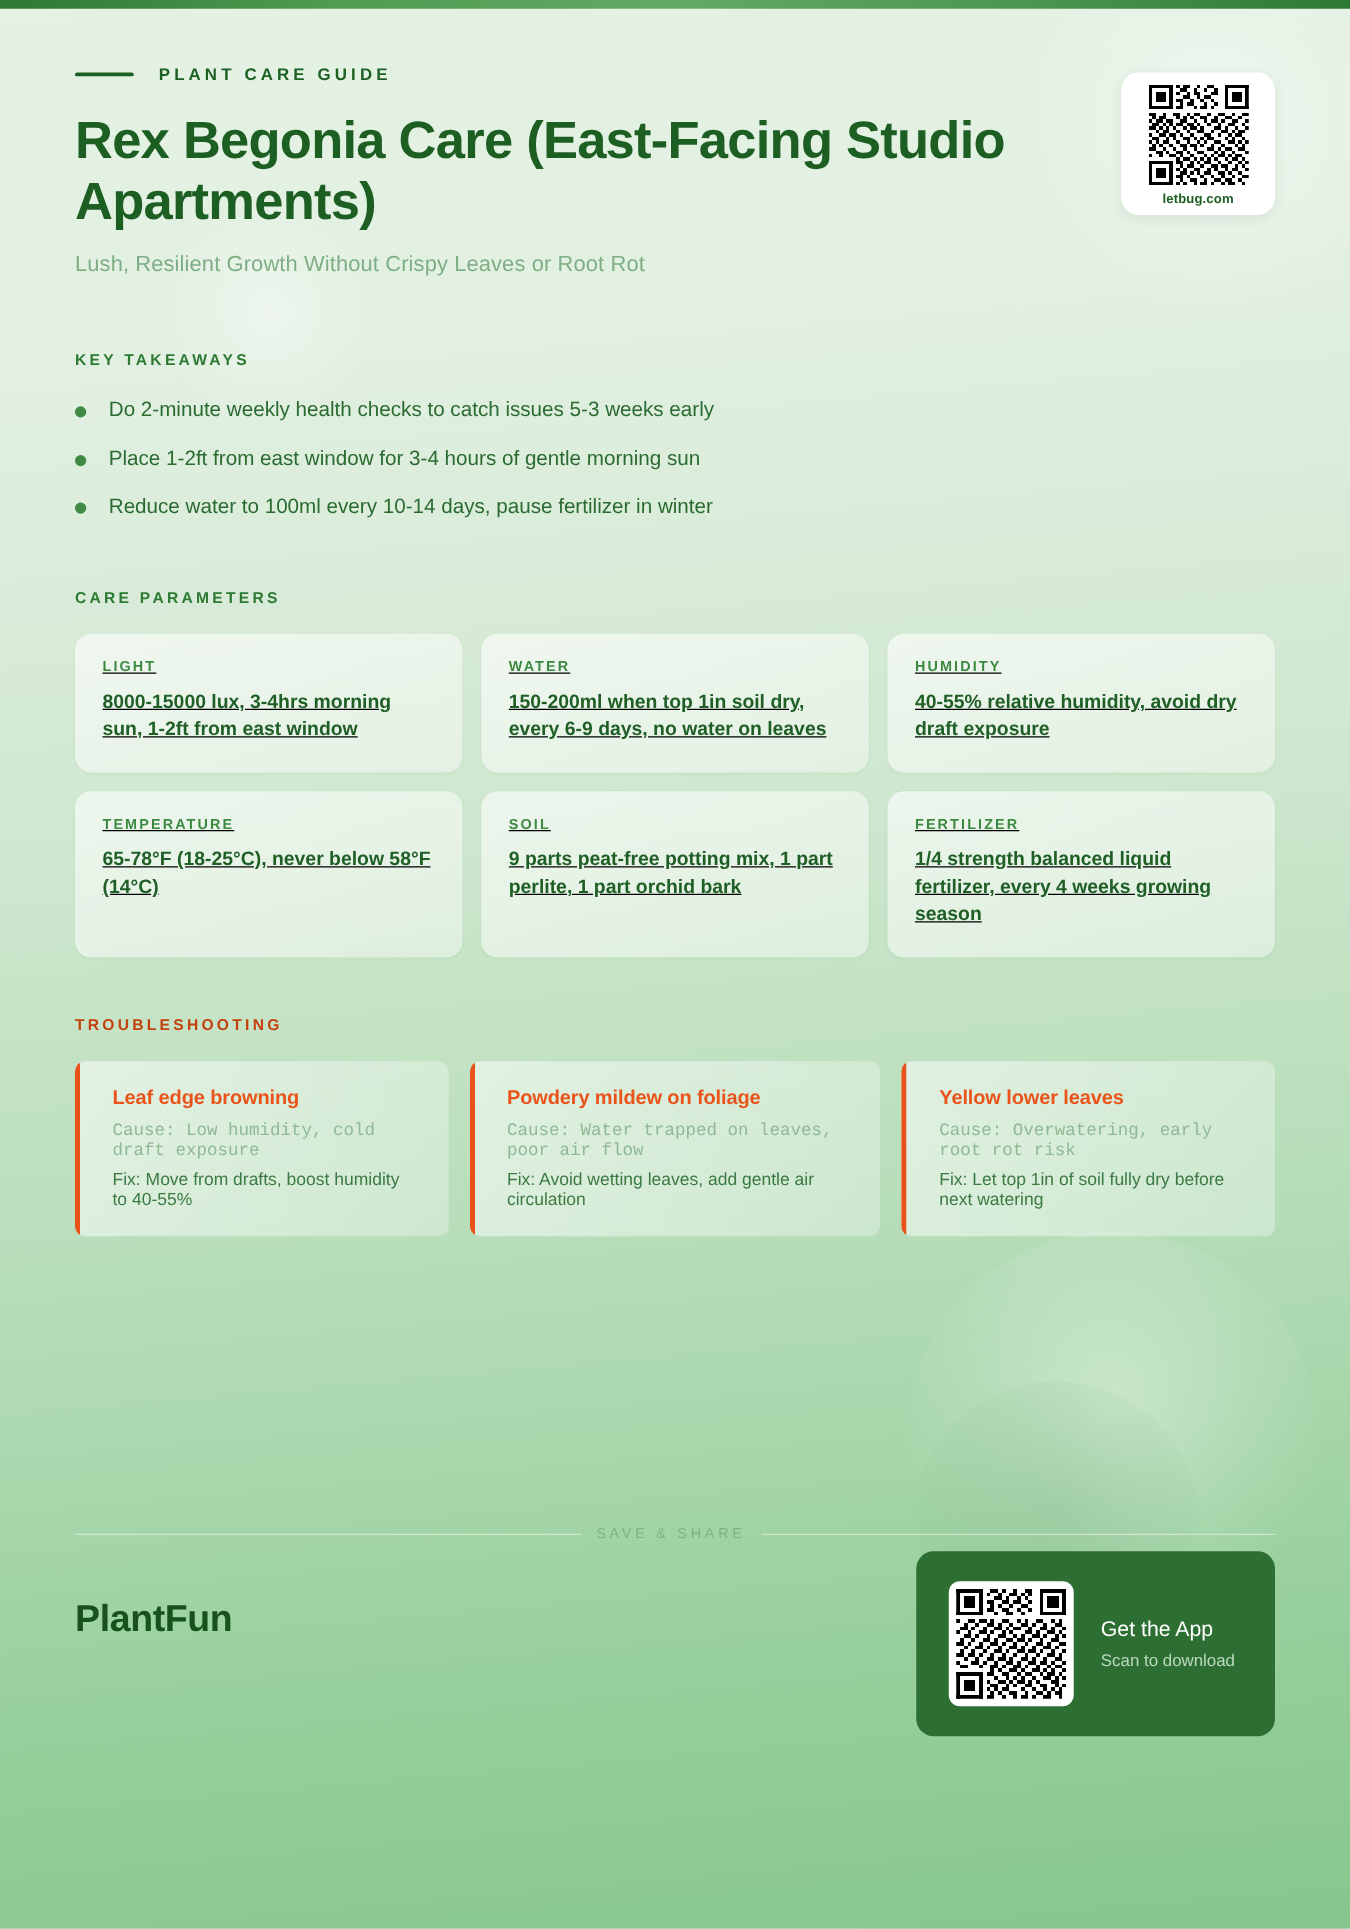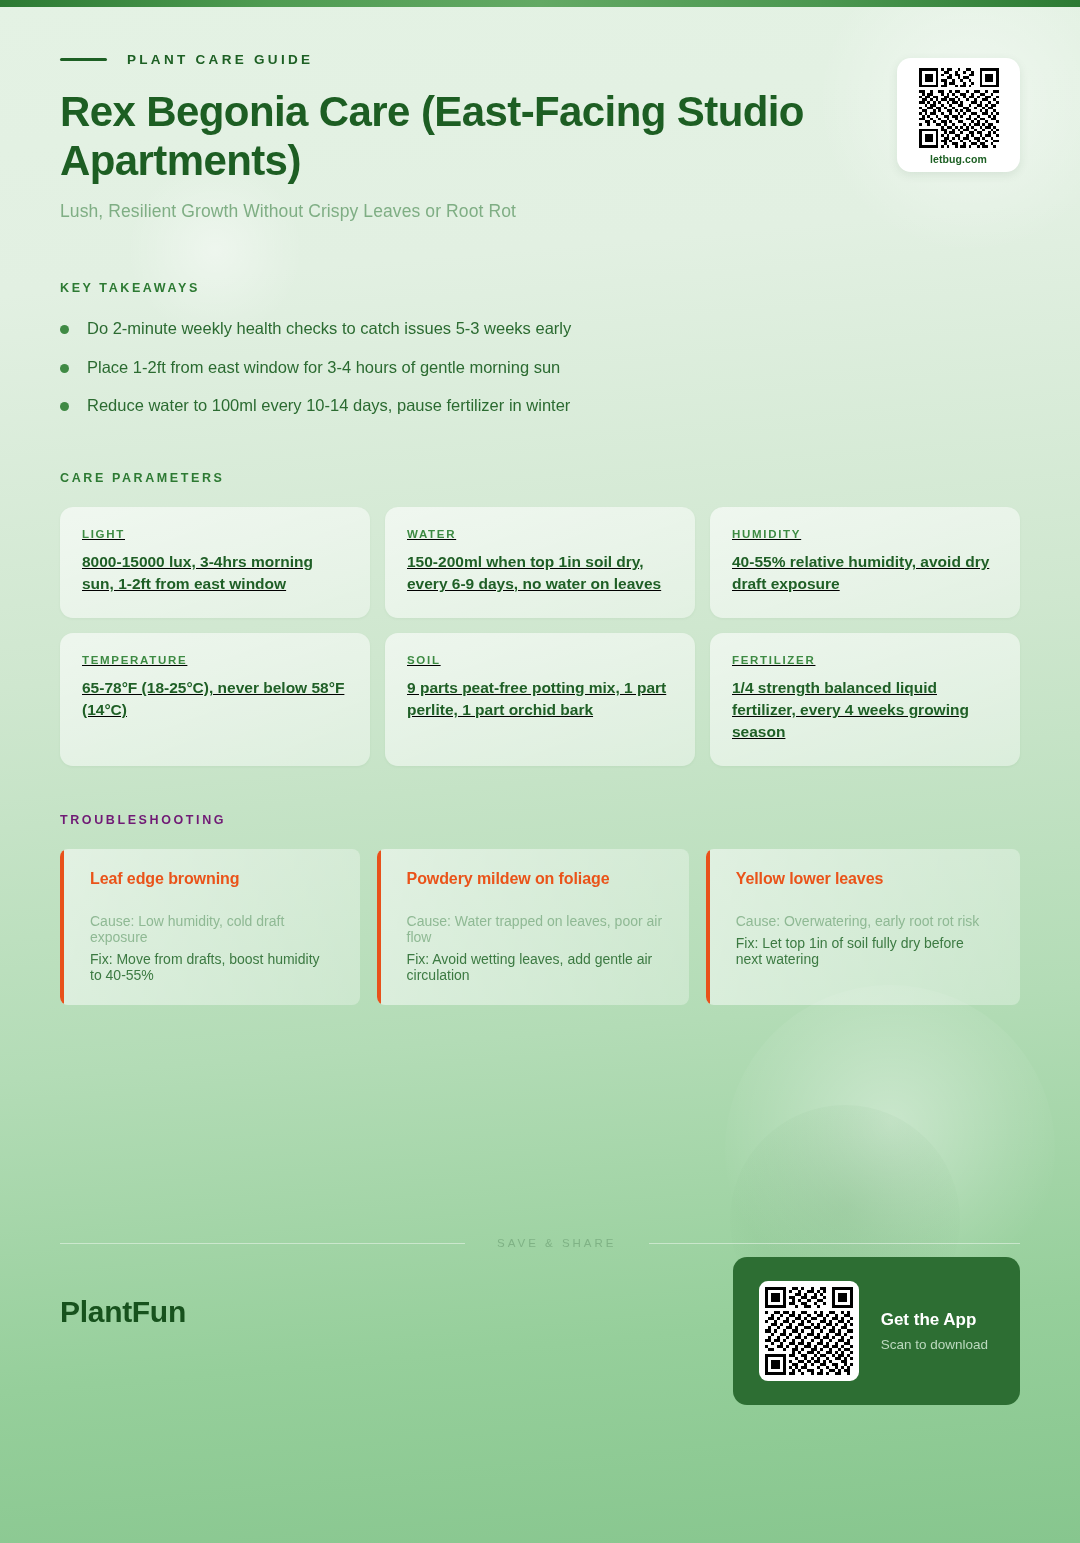--- a/index.html
+++ b/index.html
@@ -76,21 +76,21 @@
   .qr-caption {
     margin-top: 5px; font-size: 10.5px; font-weight: 700; color: #1d6024;
     letter-spacing: 0.1px;
   }
 
   
   .section-label {
     font-size: 12.5px; font-weight: 700; letter-spacing: 2.6px;
     color: #2d7a33; text-transform: uppercase;
   }
-  .section-label.alert { color: #701a75; }
+  .section-label.alert { color: #c2410c; }
 
   
   .takeaways { margin-top: 59px; }
   .takeaway-list { margin-top: 22px; display: flex; flex-direction: column; gap: 16px; }
   .takeaway { display: flex; align-items: flex-start; gap: 18px; }
   .bullet {
     width: 9px; height: 9px; border-radius: 50%;
     background: #3f8a44; flex: 0 0 auto; margin-top: 8px;
   }
   .takeaway-text { font-size: 16.5px; color: #2b6b31; line-height: 1.35; }
@@ -126,30 +126,30 @@
     overflow: hidden;
   }
   .trouble-bar {
     position: absolute; left: 0; top: 0; bottom: 0; width: 4px;
     background: #e8511a; border-radius: 3px;
   }
   .trouble-title {
     font-size: 16px; font-weight: 700; color: #ea5319; letter-spacing: -0.1px;
   }
   .trouble-cause {
-    margin-top: 25px; font-size: 14px; color: #8fb994;
+    margin-top: 9px; font-size: 14px; color: #8fb994; font-family: Liberation Mono, monospace;
   }
   .trouble-fix {
     margin-top: 6px; font-size: 14px; color: #3c7a42;
   }
 
   
   .footer { position: relative; margin-top: 232px; }
 
-  .divider-row { display: flex; align-items: center; gap: 32px; }
+  .divider-row { display: flex; align-items: center; gap: 12px; }
   .divider-line { flex: 1; height: 1px; background: rgba(255,255,255,0.45); }
   .divider-line.short { flex: 0 0 405px; }
   .divider-text {
     font-size: 11.5px; font-weight: 500; letter-spacing: 3px;
     color: #7fb285; text-transform: uppercase; white-space: nowrap;
   }
 
   .footer-body {
     margin-top: 46px; display: flex; align-items: flex-start;
     justify-content: space-between;
@@ -161,21 +161,21 @@
   .cta {
     display: flex; align-items: center; gap: 22px;
     background: #2d6e33; border-radius: 14px; padding: 24px 32px 24px 26px;
     margin-top: -38px;
   }
   .cta-qr {
     width: 100px; height: 100px; background: #fff;
     border-radius: 9px; padding: 6px;
   }
   .cta-qr svg { display: block; width: 100%; height: 100%; }
-  .cta-title { font-size: 17px; font-weight: 700; color: #ffffff; }
+  .cta-title { font-size: 17px; font-weight: 400; color: #ffffff; }
   .cta-sub { margin-top: 7px; font-size: 13.5px; color: #bcd9bf; }
 </style>
 </head>
 <body>
 
 <div class="topbar"></div>
 
 <div class="blob blob-a"></div>
 <div class="blob blob-b"></div>
 <div class="blob blob-c"></div>

